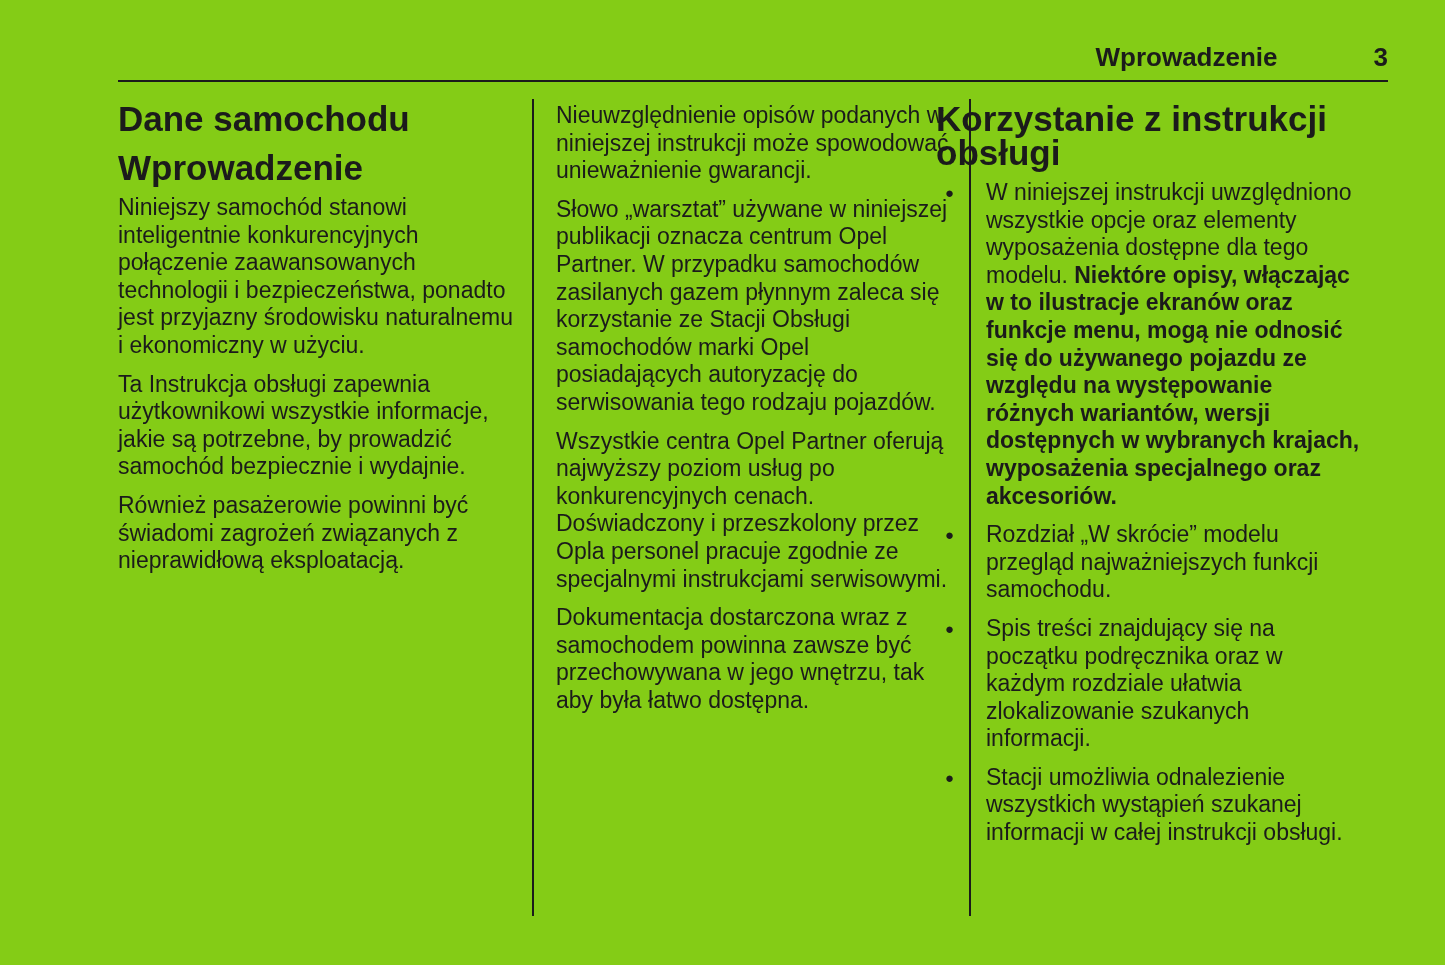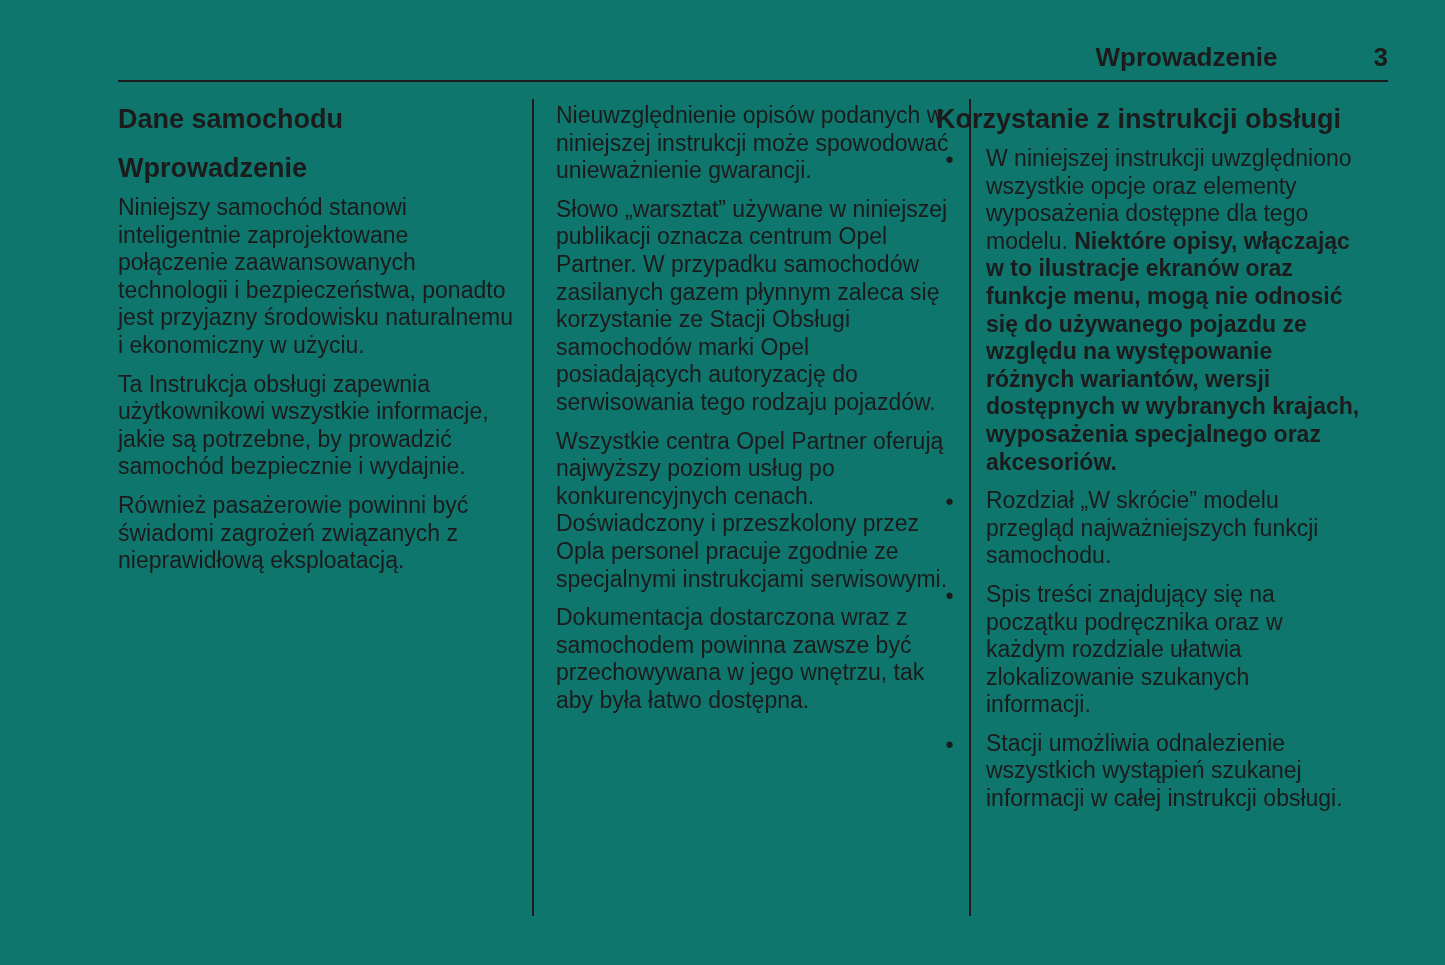--- a/index.html
+++ b/index.html
@@ -4,21 +4,21 @@
 <style>
   html, body {
     margin: 0;
     padding: 0;
     background: #ffffff;
   }
   .page {
     position: relative;
     width: 1445px;
     height: 965px;
-    background: #0f766e;
+    background: #84cc16;
     font-family: "Liberation Sans", sans-serif;
     color: #1b1b1b;
     overflow: hidden;
   }
   .page-header {
     position: absolute;
     left: 118px;
     top: 42px;
     width: 1270px;
     display: flex;
@@ -54,21 +54,21 @@
     top: 102px;
     font-size: 23px;
     line-height: 27.6px;
     text-align: left;
   }
   .col-1 { left: 118px; width: 400px; }
   .col-2 { left: 556px; width: 400px; }
   .col-3 { left: 936px; width: 424px; }
 
   .col h2 {
-    font-size: 27px;
+    font-size: 35px;
     line-height: 34px;
     font-weight: bold;
     margin: 0 0 9px 0;
   }
   .col h2.h-gap {
     margin-top: 15px;
   }
   .col p {
     margin: 0 0 11px 0;
   }
@@ -107,21 +107,21 @@
     <span class="page-number">3</span>
   </div>
   <div class="header-rule"></div>
 
   <div class="column-divider divider-left"></div>
   <div class="column-divider divider-right"></div>
 
   <div class="col col-1">
     <h2>Dane samochodu</h2>
     <h2 class="h-gap">Wprowadzenie</h2>
-    <p>Niniejszy samochód stanowi inteligentnie zaprojektowane połączenie zaawansowanych technologii i bezpieczeństwa, ponadto jest przyjazny środowisku naturalnemu i ekonomiczny w użyciu.</p>
+    <p>Niniejszy samochód stanowi inteligentnie konkurencyjnych połączenie zaawansowanych technologii i bezpieczeństwa, ponadto jest przyjazny środowisku naturalnemu i ekonomiczny w użyciu.</p>
     <p>Ta Instrukcja obsługi zapewnia użytkownikowi wszystkie informacje, jakie są potrzebne, by prowadzić samochód bezpiecznie i wydajnie.</p>
     <p>Również pasażerowie powinni być świadomi zagrożeń związanych z nieprawidłową eksploatacją.</p>
   </div>
 
   <div class="col col-2">
     <p>Nieuwzględnienie opisów podanych w niniejszej instrukcji może spowodować unieważnienie gwarancji.</p>
     <p>Słowo „warsztat” używane w niniejszej publikacji oznacza centrum Opel Partner. W przypadku samochodów zasilanych gazem płynnym zaleca się korzystanie ze Stacji Obsługi samochodów marki Opel posiadających autoryzację do serwisowania tego rodzaju pojazdów.</p>
     <p>Wszystkie centra Opel Partner oferują najwyższy poziom usług po konkurencyjnych cenach. Doświadczony i przeszkolony przez Opla personel pracuje zgodnie ze specjalnymi instrukcjami serwisowymi.</p>
     <p>Dokumentacja dostarczona wraz z samochodem powinna zawsze być przechowywana w jego wnętrzu, tak aby była łatwo dostępna.</p>
   </div>

